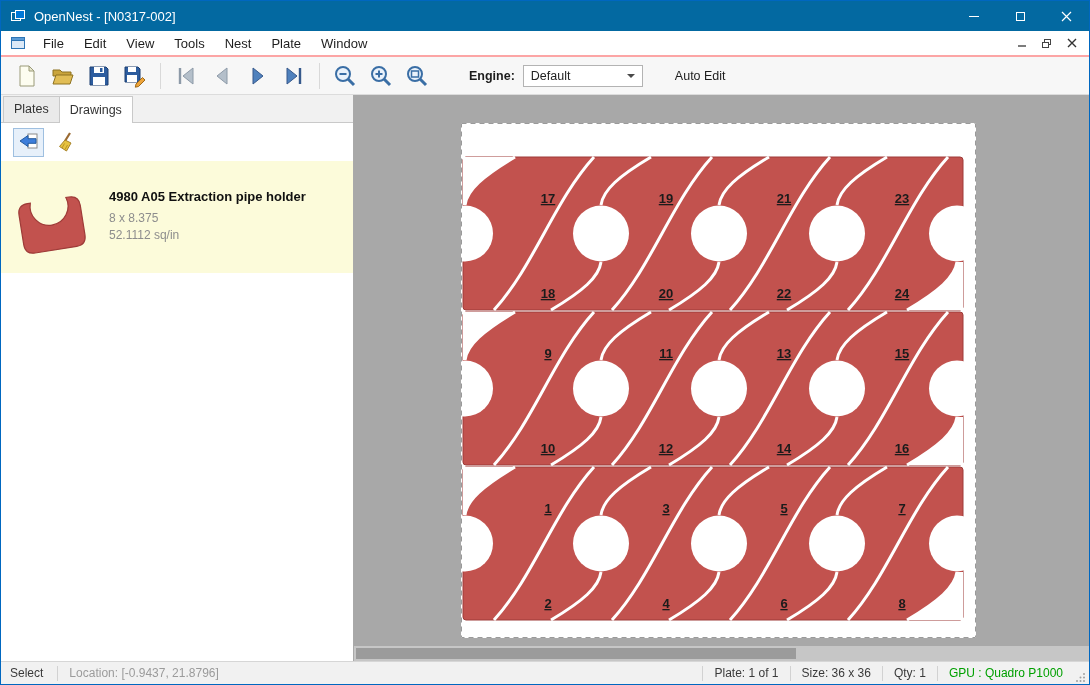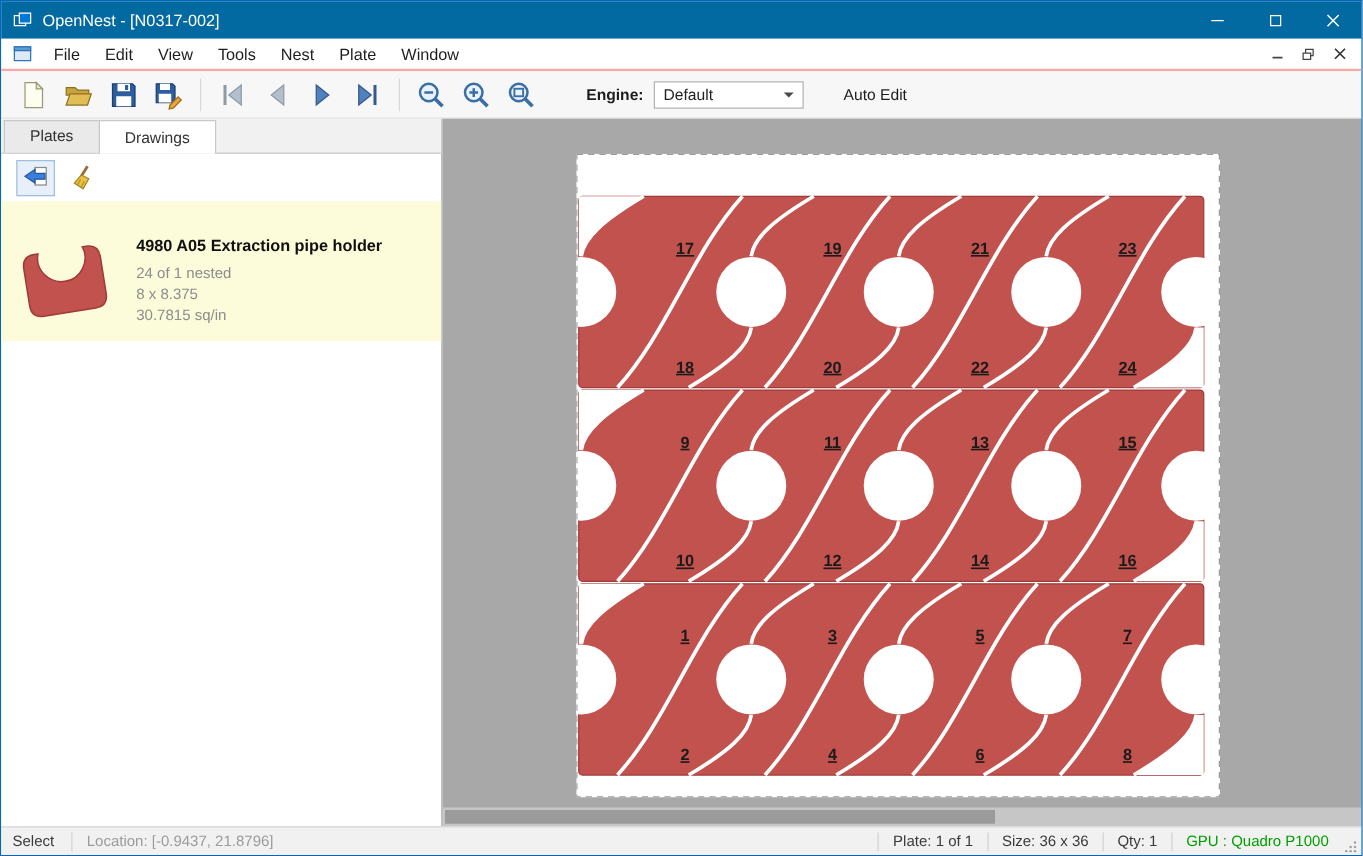--- a/index.html
+++ b/index.html
@@ -40,21 +40,21 @@
                  margin-left:auto; margin-top:4px; }
   .autonest { font-size:12.5px; color:#1d1d1d; margin-left:24px; padding:5px 8px; }
 
   
   .main { position:absolute; top:94px; left:0; right:0; bottom:23px; display:flex; }
 
   .sidepanel { width:353px; background:#fff; border-right:1px solid #a9a9a9;
                display:flex; flex-direction:column; }
   .tabstrip { height:28px; background:#f1f1f1; display:flex; align-items:flex-end;
               padding-left:2px; border-bottom:1px solid #c9c9c9; }
-  .tab { font-size:12.5px; padding:5px 20px 6px; border:1px solid #c9c9c9; border-bottom:none;
+  .tab { font-size:12.5px; padding:5px 10px 6px; border:1px solid #c9c9c9; border-bottom:none;
          background:#eaeaea; color:#333; margin-right:-1px; white-space:nowrap; }
   .tab.active { background:#fff; position:relative; top:1px; padding-top:6px; }
   .subtoolbar { height:38px; display:flex; align-items:center; gap:7px; padding-left:12px; }
   .icon-btn { width:31px; height:29px; display:flex; align-items:center; justify-content:center;
               background:transparent; border:1px solid transparent; }
   .icon-btn.toggled { background:#e7f0fa; border-color:#9ebfe0; }
 
   .drawing-item { display:flex; padding:23px 10px 9px 12px; background:#fcfbda; cursor:default; }
   .thumb { width:80px; height:80px; flex:none; }
   .item-text { padding-left:16px; padding-top:5px; }
@@ -239,23 +239,22 @@
       </div>
     </div>
     <div class="drawing-item">
       <svg class="thumb" viewBox="0 0 80 80">
         <g transform="rotate(-9 39 41)">
           <path d="M8 26 Q8 16 18 16 L21 16 A19 19 0 1 0 57 16 L60 16 Q70 16 70 26 L70 56 Q70 66 60 66 L18 66 Q8 66 8 56 Z" fill="#c2524e" stroke="#9e3b38" stroke-width="1.2"></path>
         </g>
       </svg>
       <div class="item-text">
         <div class="item-title">4980 A05 Extraction pipe holder</div>
-        <div class="item-line">24 of 1 nested</div>
         <div class="item-line">8 x 8.375</div>
-        <div class="item-line">30.7815 sq/in</div>
+        <div class="item-line">52.1112 sq/in</div>
       </div>
     </div>
   </div>
 
   <div class="canvas" style="background: rgb(168, 168, 168);">
     <div class="plate">
         <svg width="515" height="515" viewBox="0 0 515 515">
           <rect x="0" y="0" width="515" height="515" fill="#ffffff"></rect>
           <g transform="translate(0,33)">
             <rect x="2" y="1" width="500" height="153" rx="3" fill="#c2524e" stroke="#9e3b38"></rect>

